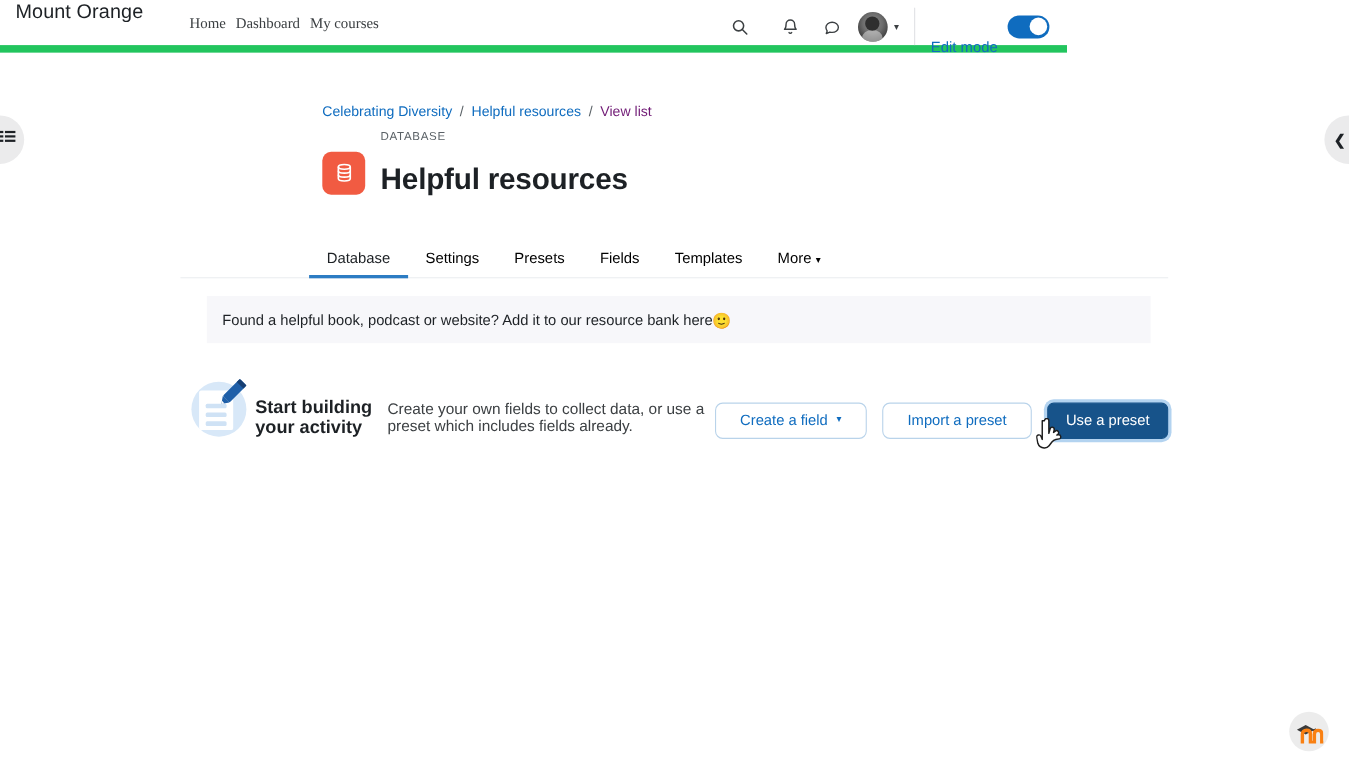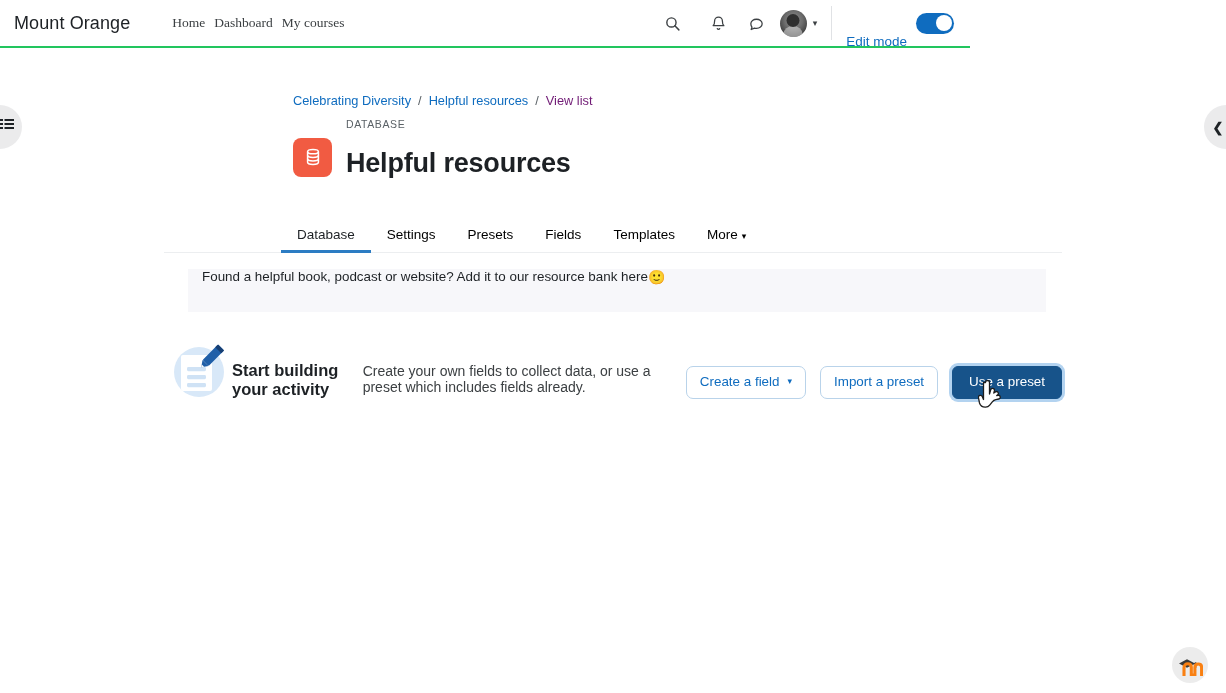--- a/index.html
+++ b/index.html
@@ -10,22 +10,22 @@
     background: #ffffff;
     font-family: "Liberation Sans", sans-serif;
     color: #1d2125;
   }
 
   
   .navbar {
     position: absolute; top: 0; left: 0;
     width: 970px; height: 48px;
     background: #ffffff;
-    border-bottom: 2px solid #22c55e;
-    display: flex; align-items: center;
+    border-bottom: 7px solid #22c55e;
+    display: flex; 
   }
   .brand {
     margin-left: 14px;
     font-size: 18px;
     color: #1d2125;
     letter-spacing: .1px;
     white-space: nowrap;
   }
   .nav-links {
     display: flex; align-items: center; gap: 9px;
@@ -165,21 +165,21 @@
     content: ""; position: absolute;
     left: 0; right: 0; bottom: -1px; height: 3px;
     background: #2c7cc3;
   }
   .tab .caret { font-size: 9px; margin-left: 4px; }
 
   .desc-box {
     margin-top: 16px; margin-left: 24px;
     width: 858px; min-height: 43px;
     background: #f7f7fa;
-    display: flex; 
+    display: flex; align-items: center;
     padding: 0 14px;
   }
   .desc-text { font-size: 13.4px; color: #1d2125; }
   .emoji { font-size: 14px; }
 
   
   .empty {
     margin-top: 26px;
     display: flex; flex-direction: row; align-items: center;
     padding-left: 2px;
@@ -194,21 +194,21 @@
     font-size: 14px; color: #3c4043;
   }
   .empty-actions {
     margin-top: 22px;
     display: flex; align-items: center; gap: 14px;
     position: relative;
   }
   .btn {
     font-size: 13.4px;
     border-radius: 7px;
-    padding: 8px 13px;
+    padding: 8px 22px;
     white-space: nowrap;
     display: inline-flex; align-items: center; gap: 8px;
     line-height: 1.1;
   }
   .btn-outline {
     border: 1px solid #b9d3ea;
     color: #0f6cbf;
     background: #fff;
   }
   .btn-primary {

